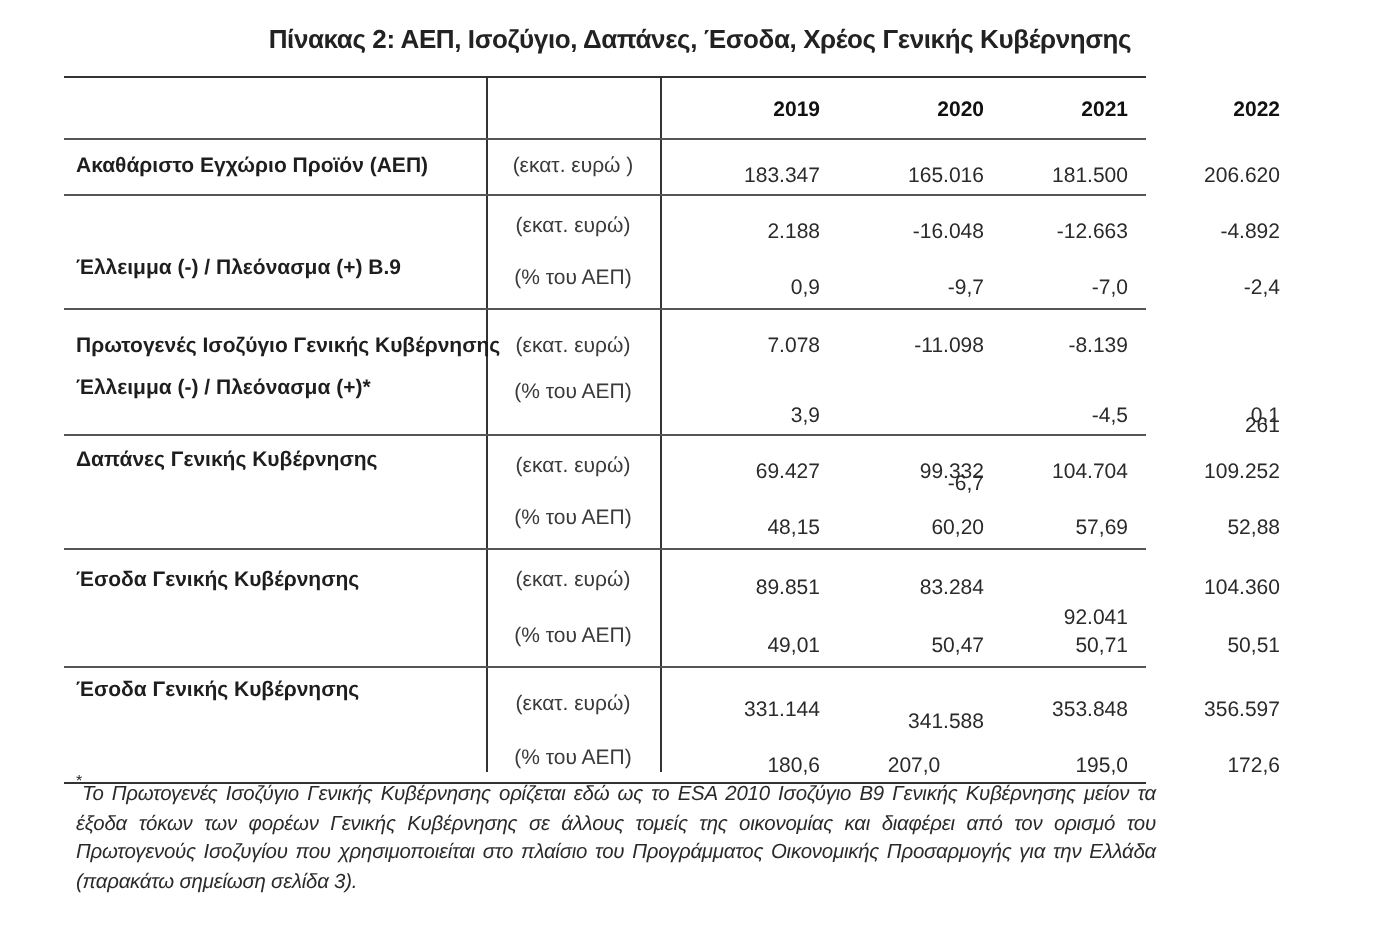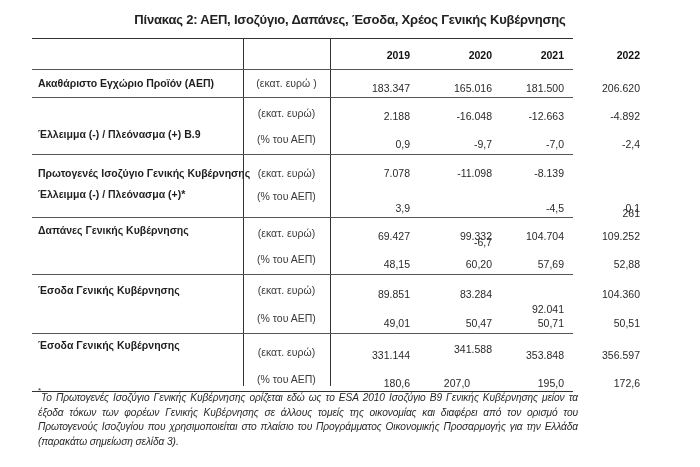--- a/index.html
+++ b/index.html
@@ -147,21 +147,21 @@
       <span class="val v2" style="top:13px;">50,71</span>
       <span class="val v3" style="top:13px;">50,51</span>
     </div>
   </div>
 
   <div class="row last" style="height:57px;">
     <div class="sub" style="height:29px;">
       <span class="lbl" style="top:5px;">Έσοδα Γενικής Κυβέρνησης</span>
       <span class="unit" style="top:12px;">(εκατ. ευρώ)</span>
       <span class="val v0" style="top:15px;">331.144</span>
-      <span class="val v1" style="top:9px;">341.588</span>
+      <span class="val v1" style="top:21px;">341.588</span>
       <span class="val v2" style="top:15px;">353.848</span>
       <span class="val v3" style="top:15px;">356.597</span>
     </div>
     <div class="sub" style="height:28px;">
       <span class="unit" style="top:10px;">(% του ΑΕΠ)</span>
       <span class="val v0" style="top:14px;">180,6</span>
       <span class="val v1" style="top:14px;text-align:center;">207,0</span>
       <span class="val v2" style="top:14px;">195,0</span>
       <span class="val v3" style="top:14px;">172,6</span>
     </div>

